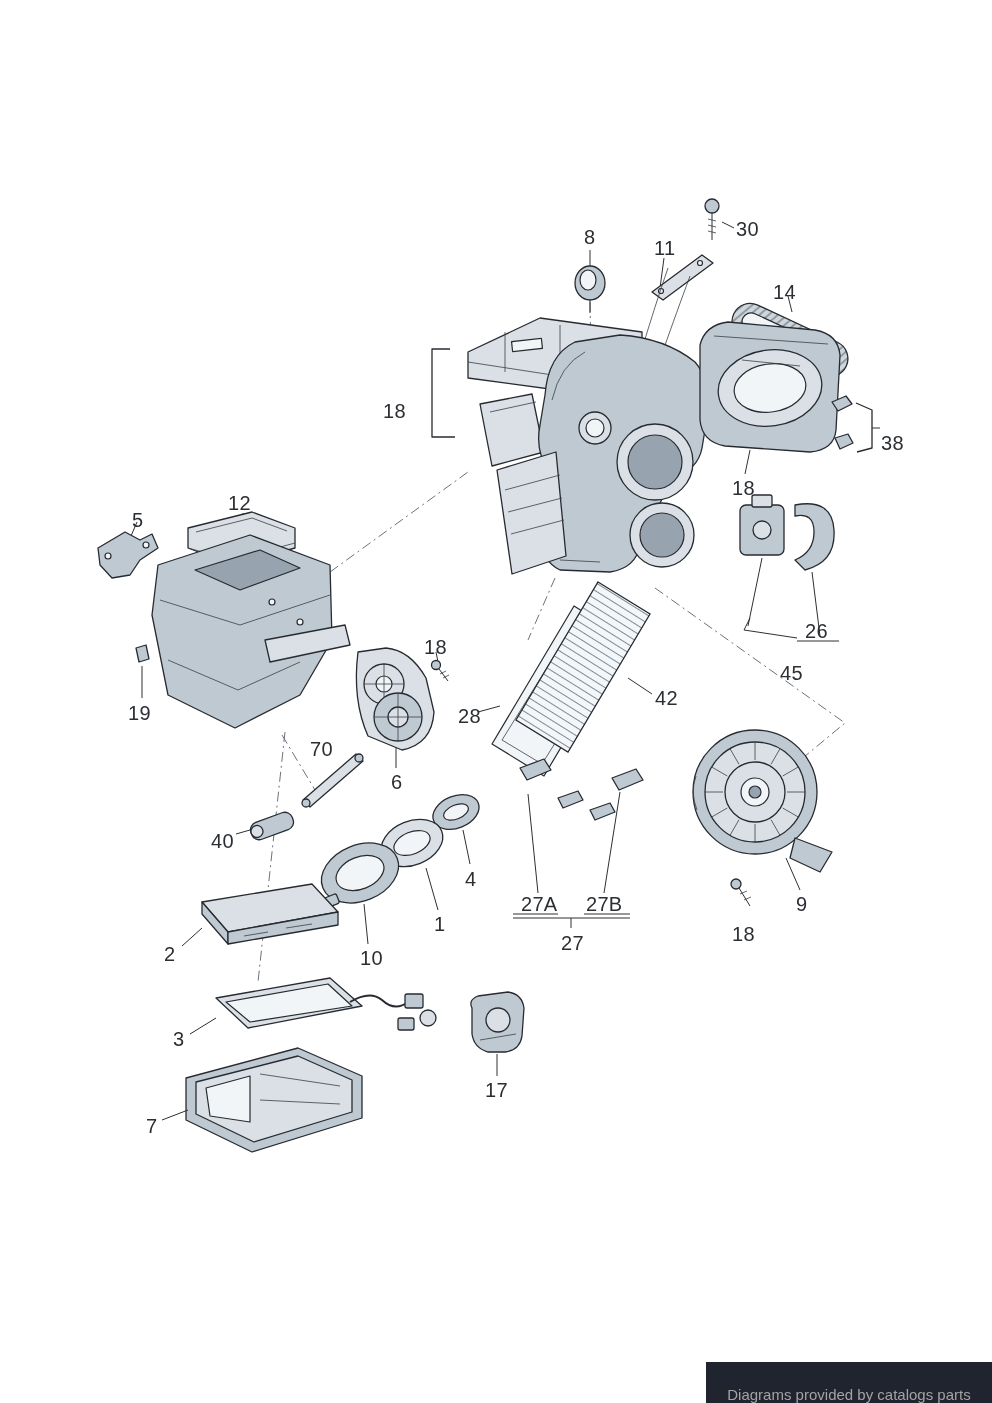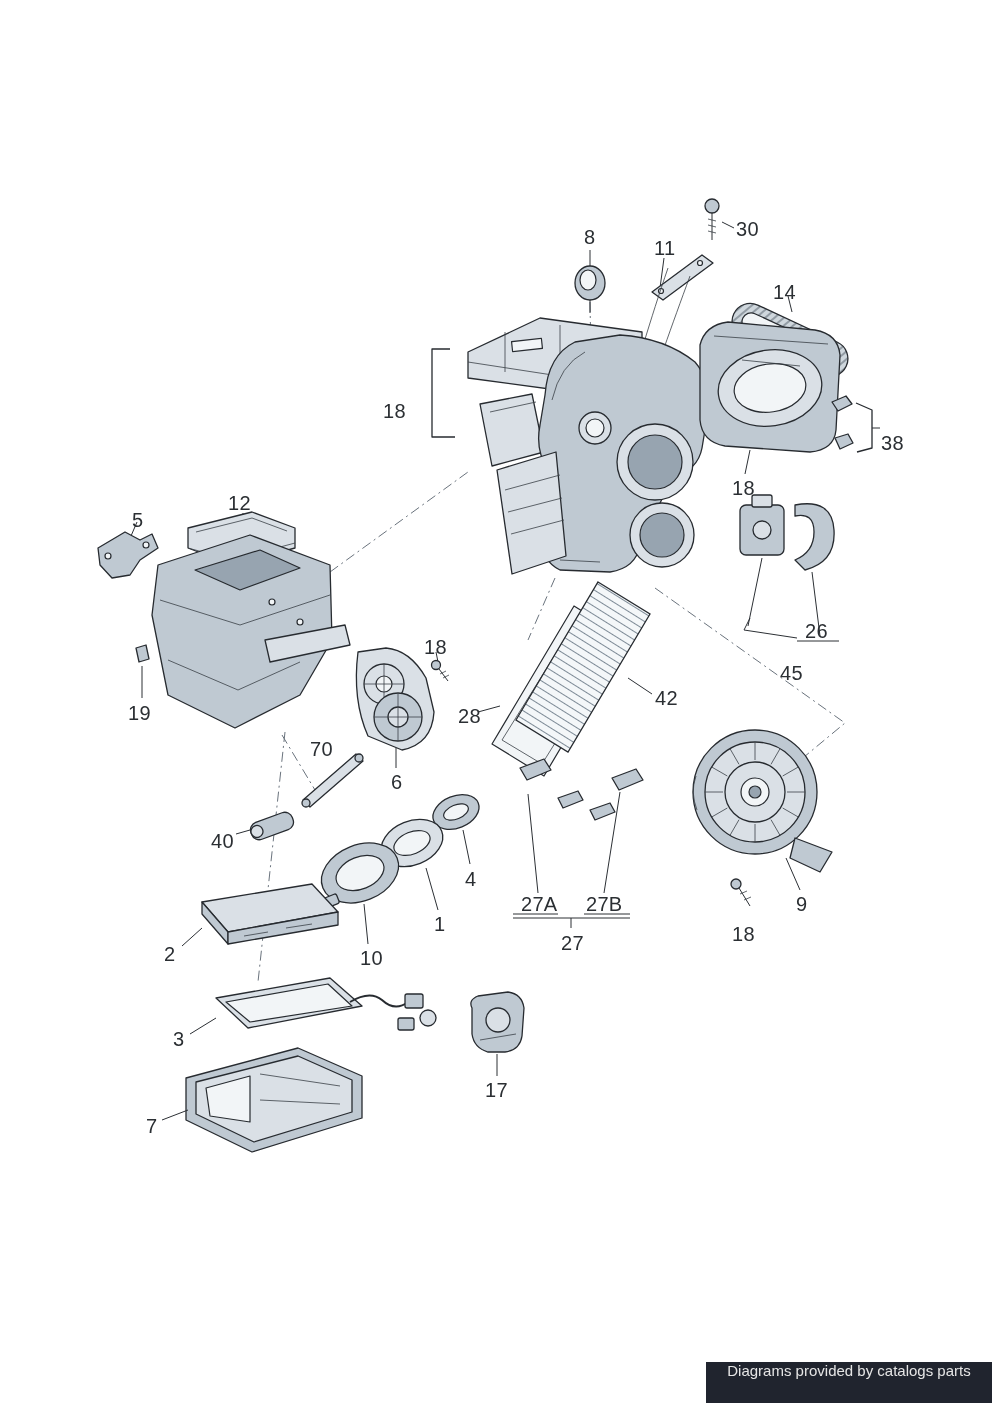--- a/index.html
+++ b/index.html
@@ -14,22 +14,22 @@
     line-height:22px;
     color:#2b2f33;
     letter-spacing:.3px;
     white-space:nowrap;
   }
   .footer {
     position:absolute;
     right:0; bottom:0;
     width:286px; height:41px;
     background:#20242e;
-    color:#e5e5e5;
-    display:flex; align-items:flex-start; justify-content:center;
+    color:#a3a3a3;
+    display:flex; align-items:flex-end; justify-content:center;
     font-size:15px;
   }
 
   
   .p-light { fill:#dae0e6; stroke:#272b30; stroke-width:1.3; stroke-linejoin:round; }
   .p-mid   { fill:#bfc9d2; stroke:#272b30; stroke-width:1.3; stroke-linejoin:round; }
   .p-dark  { fill:#97a4b0; stroke:#272b30; stroke-width:1.2; stroke-linejoin:round; }
   .p-white { fill:#f2f5f7; stroke:#272b30; stroke-width:1.2; stroke-linejoin:round; }
   .outline { fill:none; stroke:#272b30; stroke-width:1.3; stroke-linejoin:round; }
   .thin    { fill:none; stroke:#3a4046; stroke-width:.8; }

